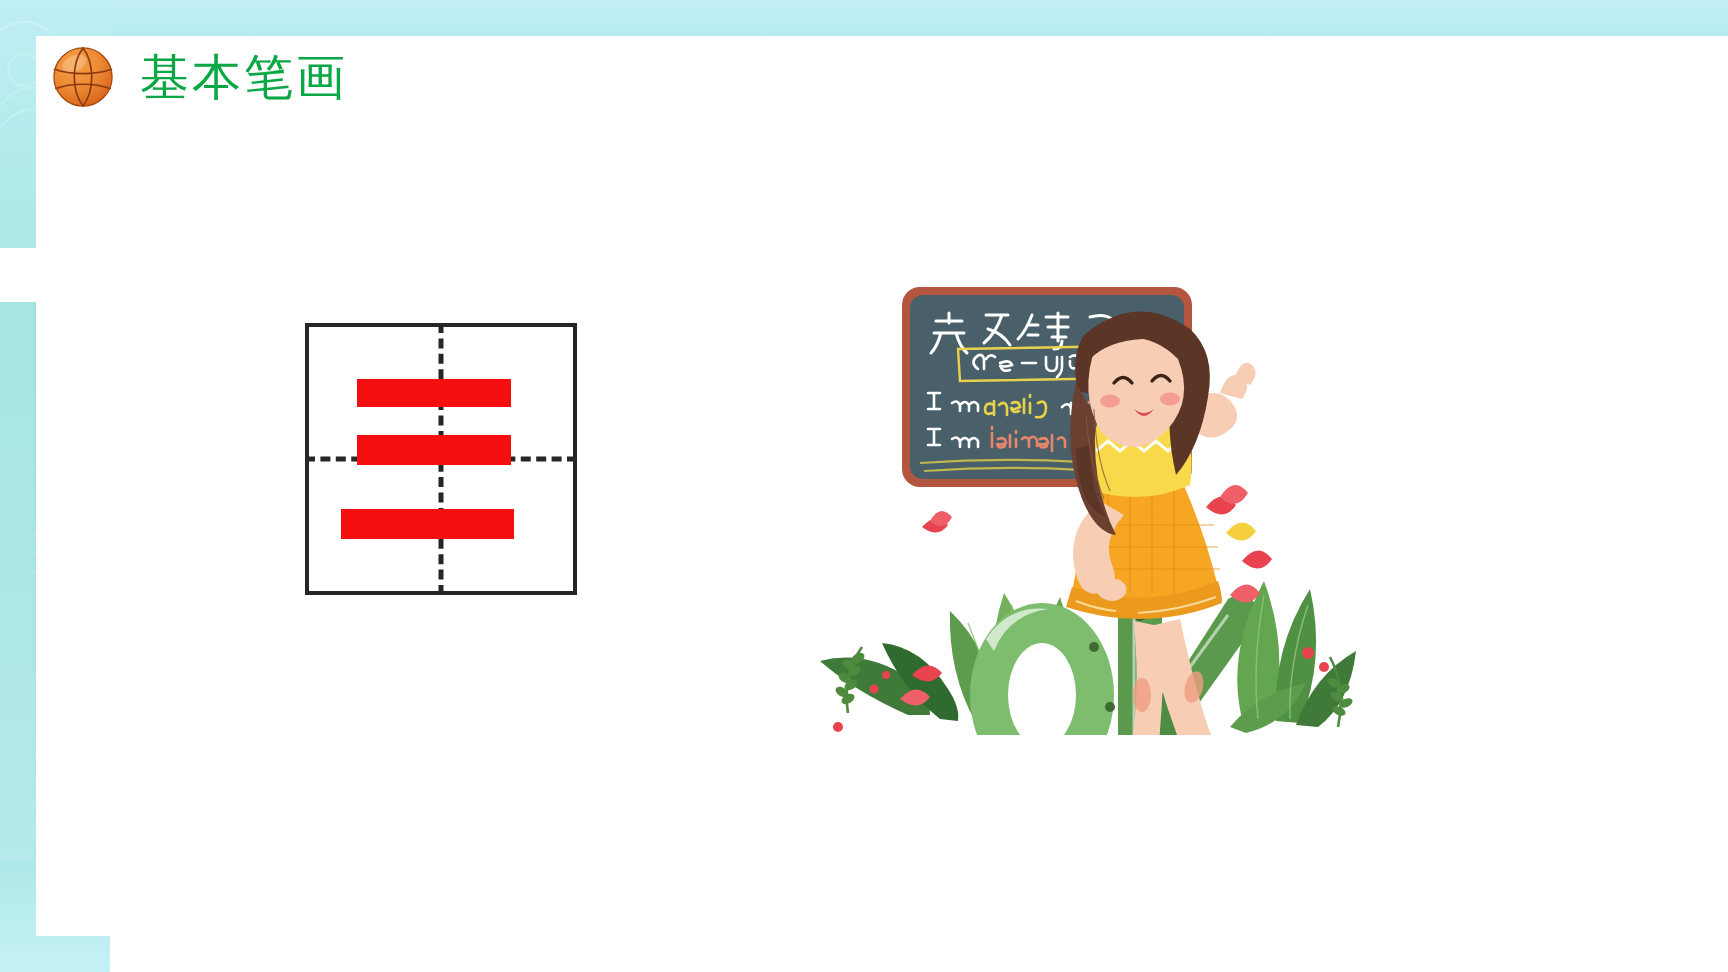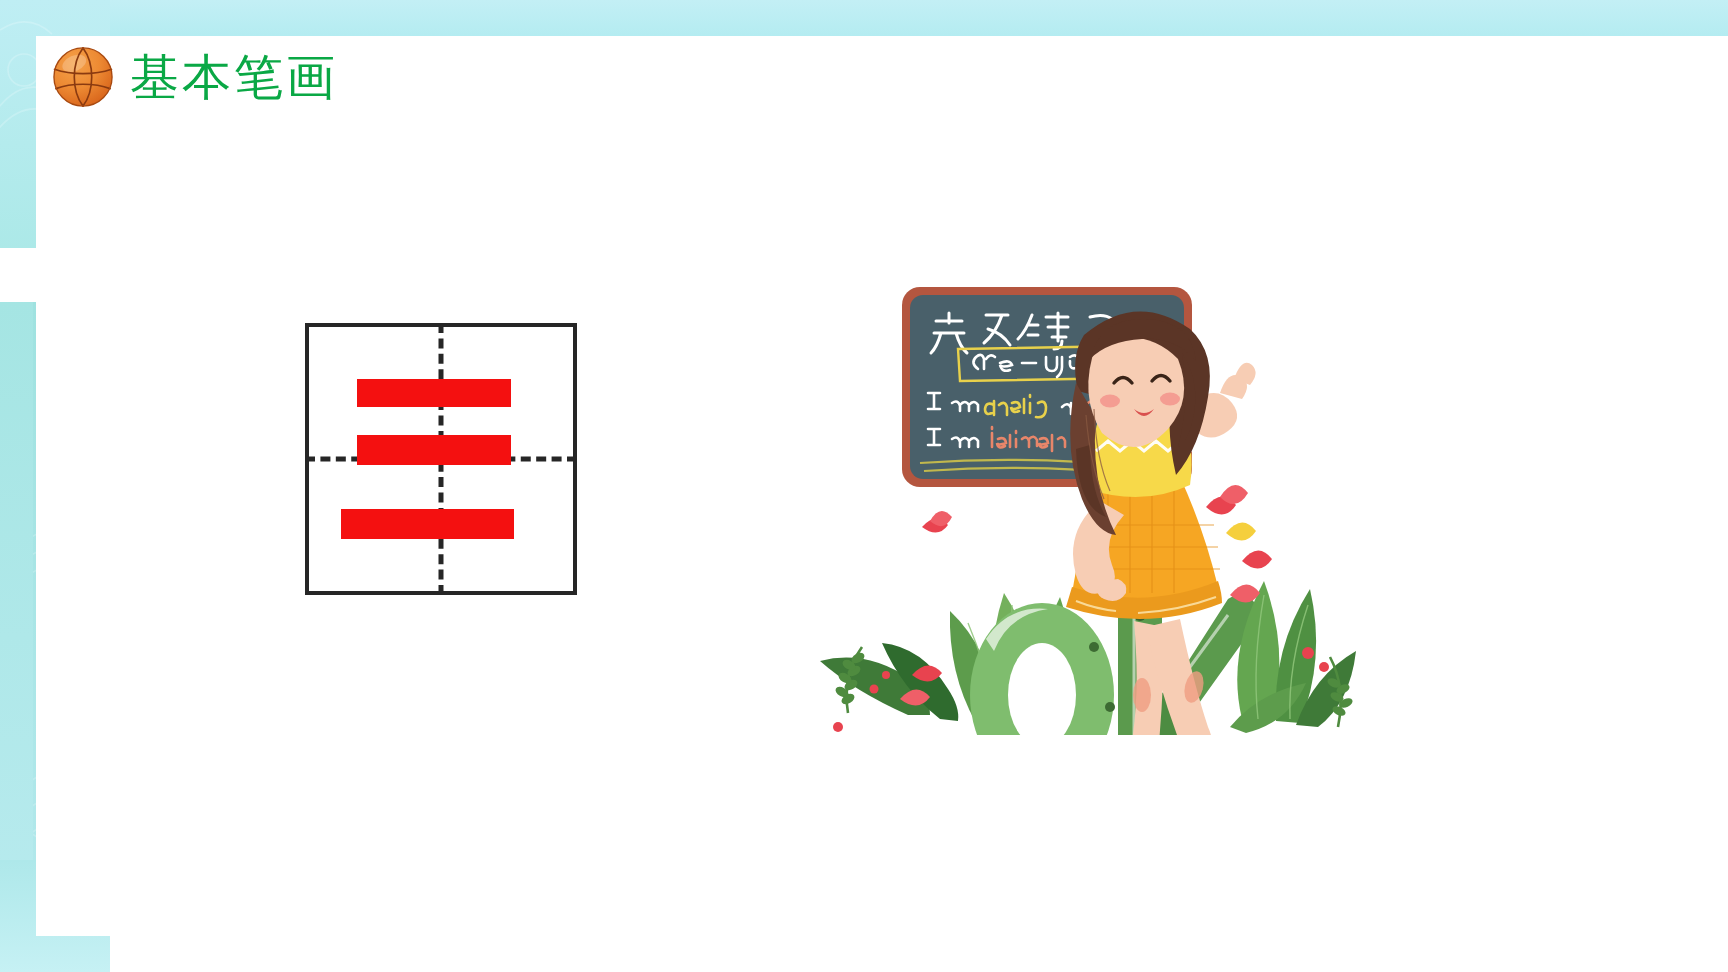--- a/index.html
+++ b/index.html
@@ -85,21 +85,21 @@
     width: 1692px; height: 676px;
     background: #ffffff;
   }
 
   
   #header {
     position: absolute;
     left: 52px; top: 46px;
     display: flex;
     align-items: center;
-    gap: 16px;
+    gap: 26px;
   }
   #basketball-icon { width: 62px; height: 62px; display: block; }
   #page-title {
     color: #0aa845;
     font-size: 49px;
     line-height: 1;
     letter-spacing: 3px;
     white-space: nowrap;
     font-family: "Liberation Sans", "DejaVu Sans", sans-serif;
   }

